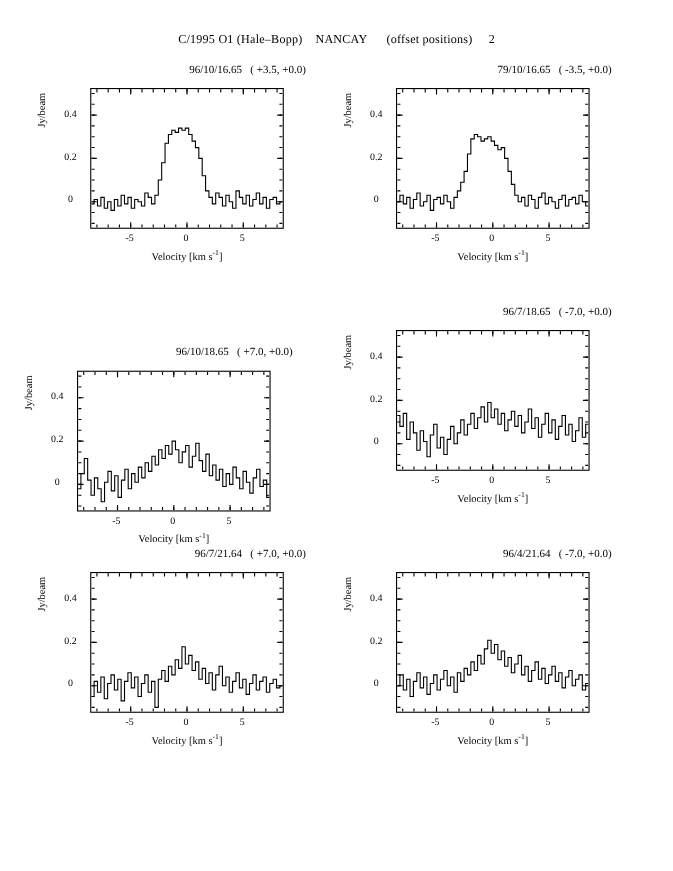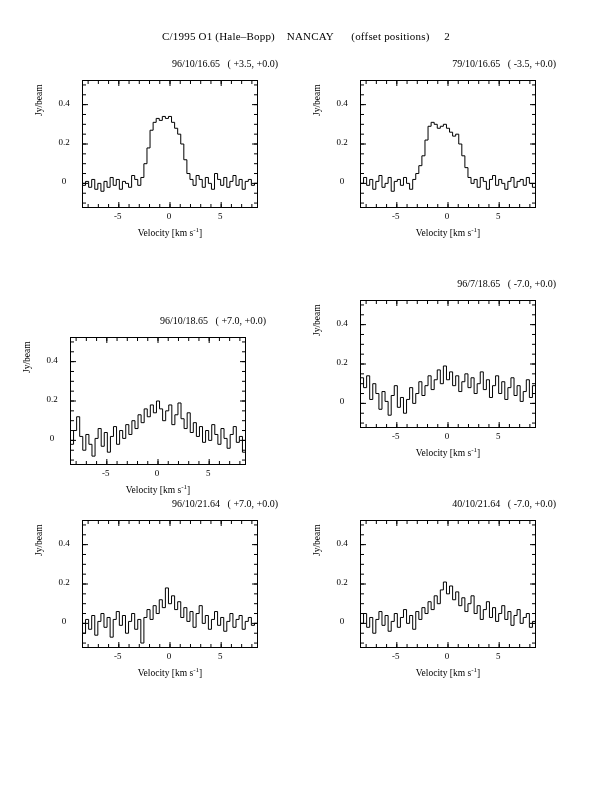--- a/index.html
+++ b/index.html
@@ -447,21 +447,21 @@
     <div class="xlabel"><span>Velocity [km s</span><sup>-1</sup><span>]</span></div>
   <div class="ytick-label" style="left: 21px; top: 118.375px;">0</div>
       <div class="ytick-label" style="left: 21px; top: 79px;">0.2</div>
       <div class="ytick-label" style="left: 21px; top: 39.625px;">0.4</div>
       <div class="xtick-label" style="left: 75.8235px; top: 153px;">-5</div>
       <div class="xtick-label" style="left: 127px; top: 153px;">0</div>
       <div class="xtick-label" style="left: 178.176px; top: 153px;">5</div>
     </div>
 
   <div class="panel" style="left:30px; top:498px;">
-    <div class="panel-title">96/10/21.64   ( +7.0, +0.0)</div>
+    <div class="panel-title">96/7/21.64   ( +7.0, +0.0)</div>
     <div class="ylabel">Jy/beam</div>
     <div class="plotbox">
         <svg width="174" height="126">
           <line x1="35.8235294117647" y1="126" x2="35.8235294117647" y2="121" stroke="#000" stroke-width="1"></line>
           <line x1="35.8235294117647" y1="0" x2="35.8235294117647" y2="5" stroke="#000" stroke-width="1"></line>
           <line x1="87" y1="126" x2="87" y2="121" stroke="#000" stroke-width="1"></line>
           <line x1="87" y1="0" x2="87" y2="5" stroke="#000" stroke-width="1"></line>
           <line x1="138.17647058823528" y1="126" x2="138.17647058823528" y2="121" stroke="#000" stroke-width="1"></line>
           <line x1="138.17647058823528" y1="0" x2="138.17647058823528" y2="5" stroke="#000" stroke-width="1"></line>
           <line x1="5.117647058823529" y1="126" x2="5.117647058823529" y2="123" stroke="#000" stroke-width="1"></line>
@@ -536,21 +536,21 @@
     <div class="xlabel"><span>Velocity [km s</span><sup>-1</sup><span>]</span></div>
   <div class="ytick-label" style="left: 21px; top: 118.375px;">0</div>
       <div class="ytick-label" style="left: 21px; top: 79px;">0.2</div>
       <div class="ytick-label" style="left: 21px; top: 39.625px;">0.4</div>
       <div class="xtick-label" style="left: 75.8235px; top: 153px;">-5</div>
       <div class="xtick-label" style="left: 127px; top: 153px;">0</div>
       <div class="xtick-label" style="left: 178.176px; top: 153px;">5</div>
     </div>
 
   <div class="panel" style="left:308px; top:498px;">
-    <div class="panel-title">40/10/21.64   ( -7.0, +0.0)</div>
+    <div class="panel-title">96/4/21.64   ( -7.0, +0.0)</div>
     <div class="ylabel">Jy/beam</div>
     <div class="plotbox">
         <svg width="174" height="126">
           <line x1="35.8235294117647" y1="126" x2="35.8235294117647" y2="121" stroke="#000" stroke-width="1"></line>
           <line x1="35.8235294117647" y1="0" x2="35.8235294117647" y2="5" stroke="#000" stroke-width="1"></line>
           <line x1="87" y1="126" x2="87" y2="121" stroke="#000" stroke-width="1"></line>
           <line x1="87" y1="0" x2="87" y2="5" stroke="#000" stroke-width="1"></line>
           <line x1="138.17647058823528" y1="126" x2="138.17647058823528" y2="121" stroke="#000" stroke-width="1"></line>
           <line x1="138.17647058823528" y1="0" x2="138.17647058823528" y2="5" stroke="#000" stroke-width="1"></line>
           <line x1="5.117647058823529" y1="126" x2="5.117647058823529" y2="123" stroke="#000" stroke-width="1"></line>

